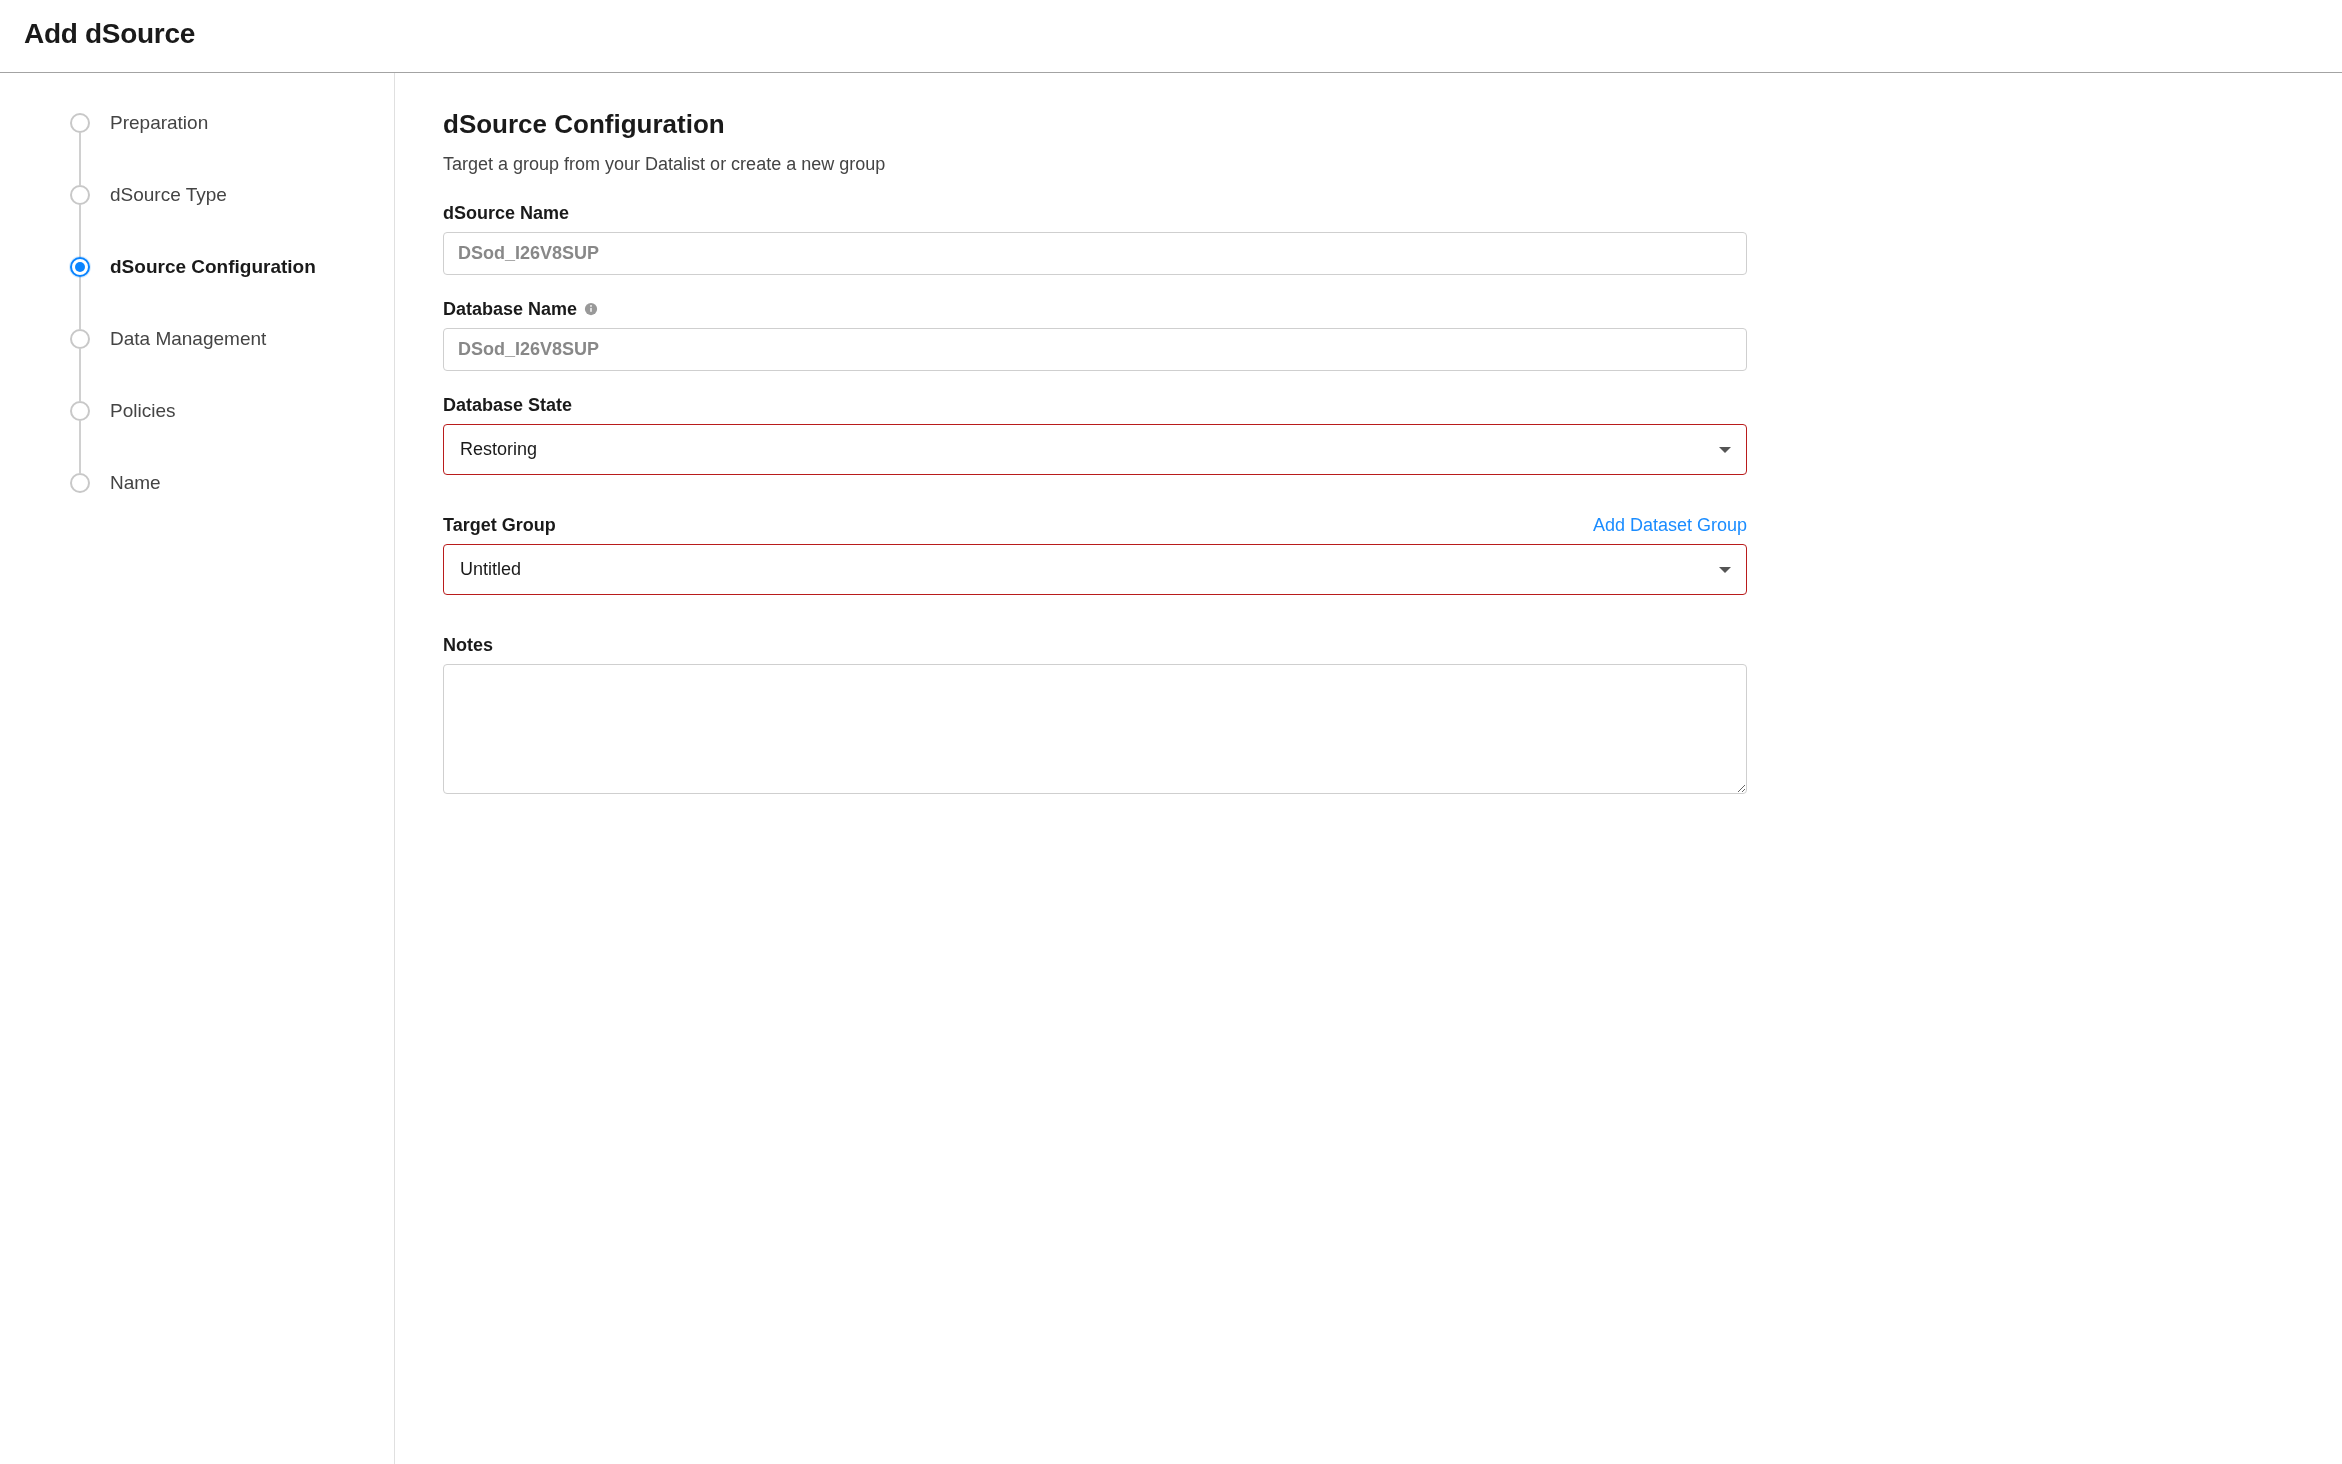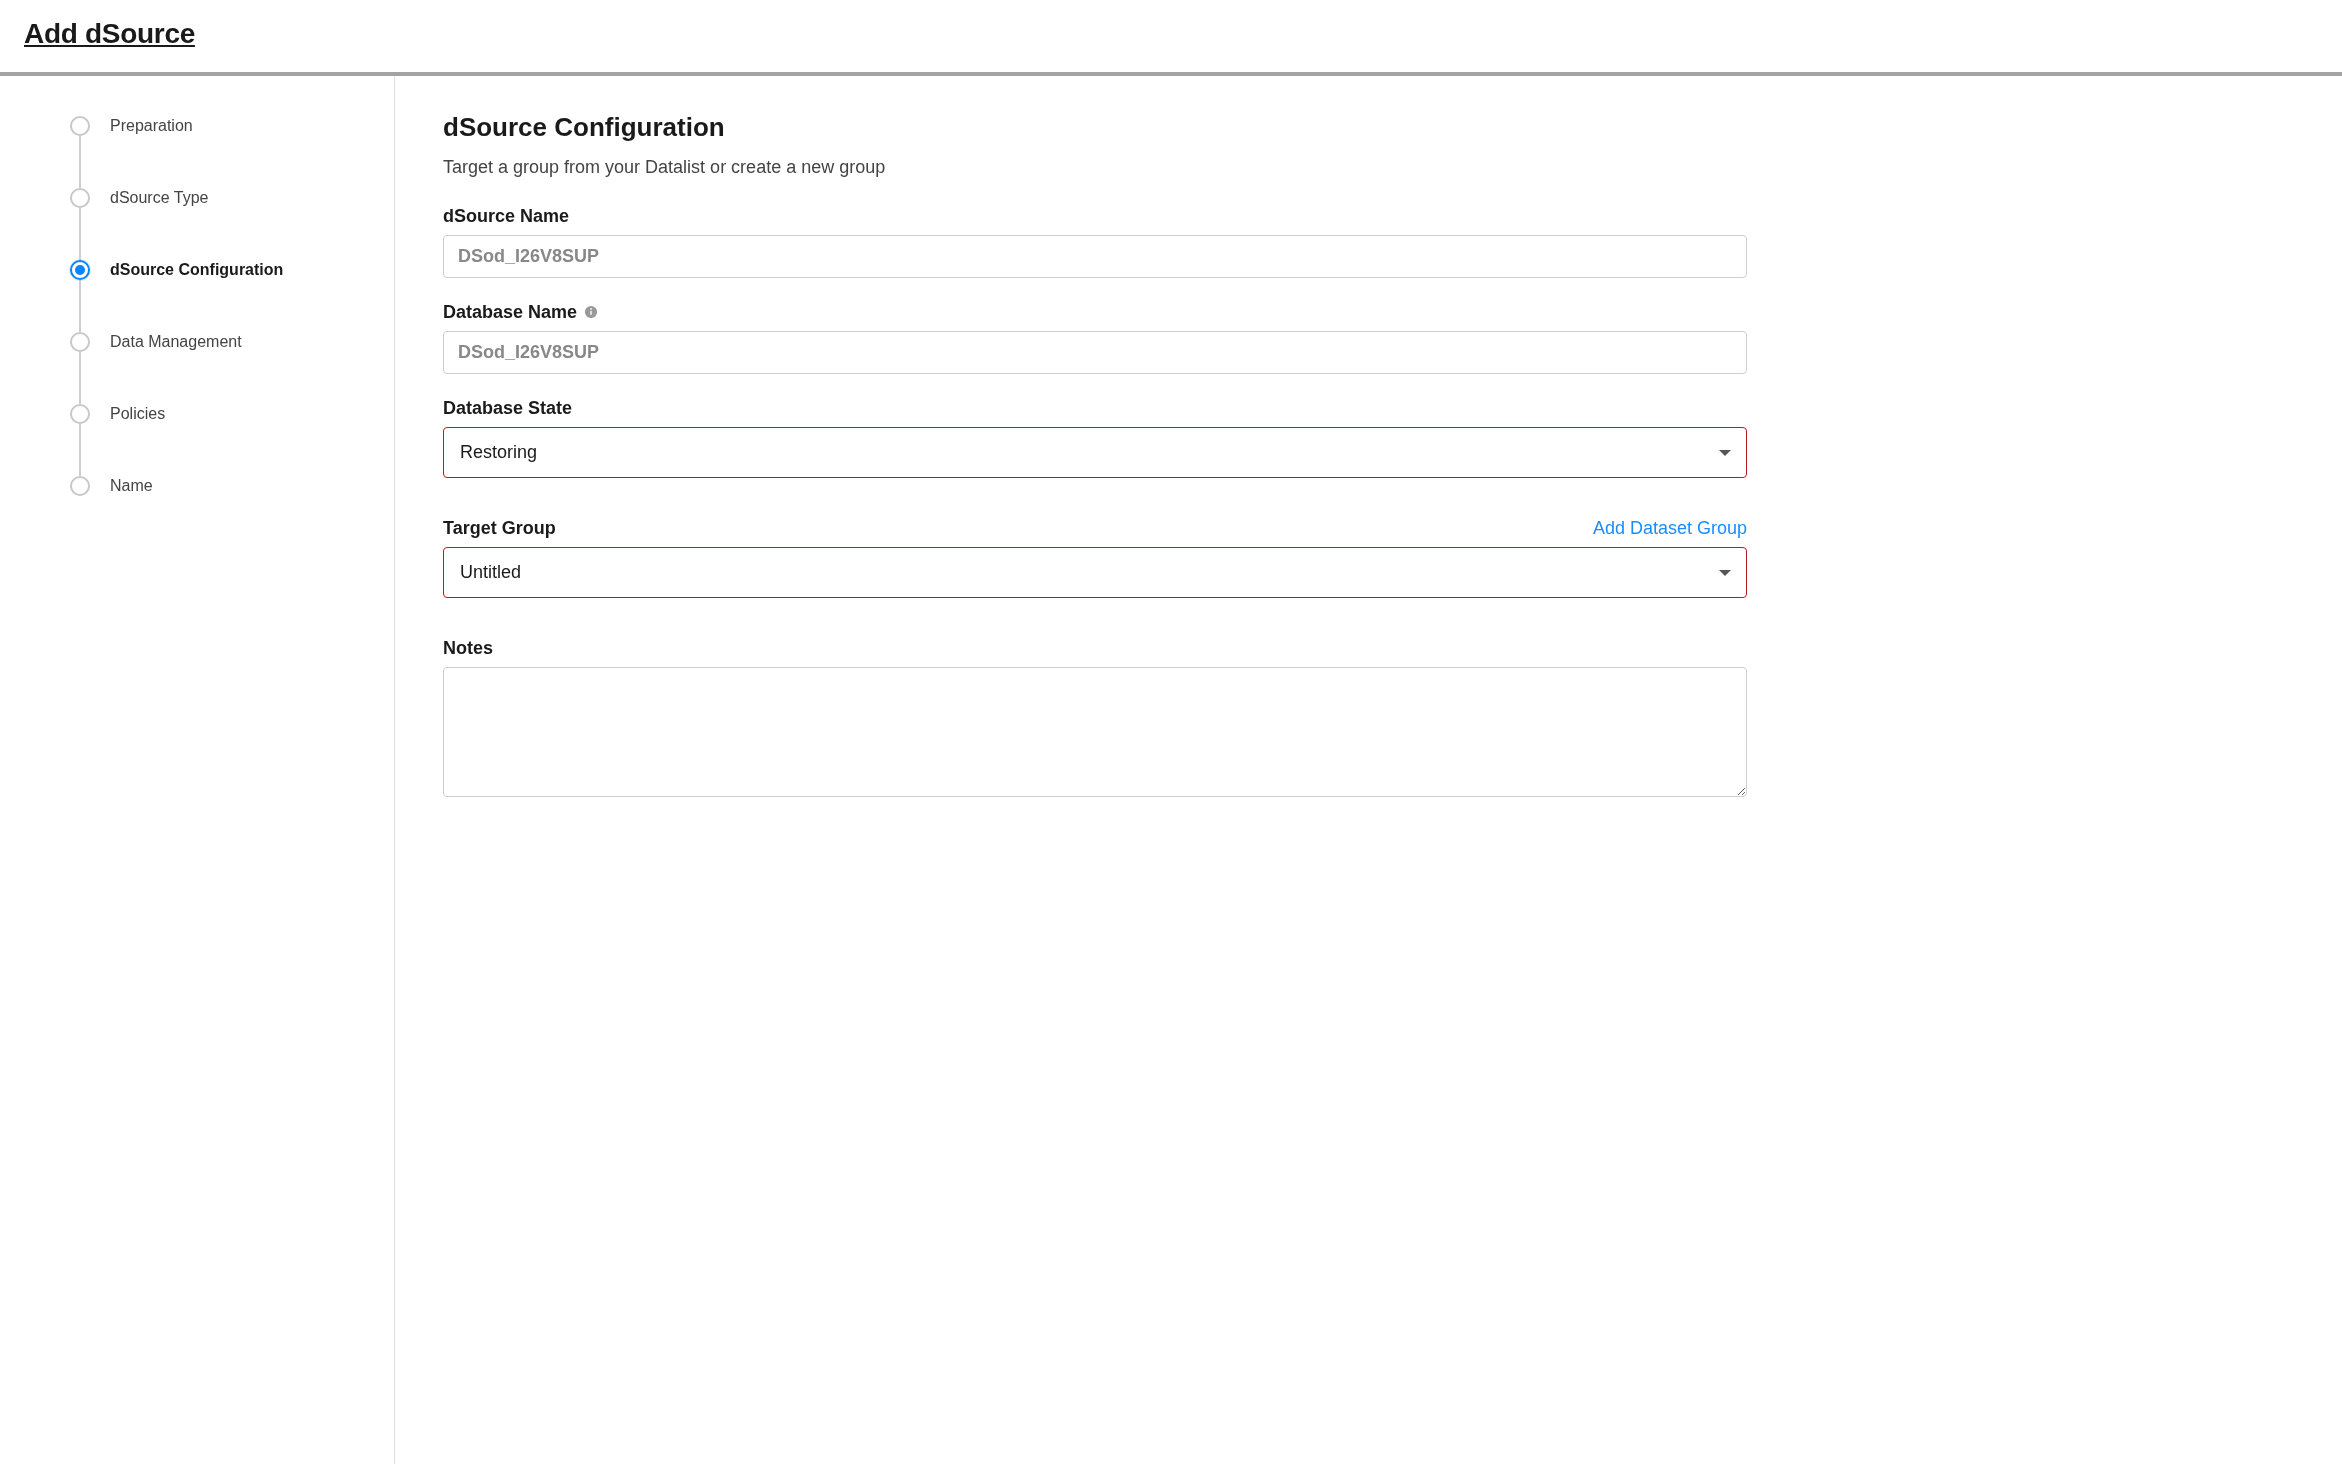--- a/index.html
+++ b/index.html
@@ -7,22 +7,21 @@
       margin: 0;
       padding: 0;
     }
     body {
       font-family: -apple-system, BlinkMacSystemFont, "Segoe UI", Helvetica, Arial, sans-serif;
       color: #1a1a1a;
       background: #fff;
     }
     .header {
       padding: 18px 24px 22px 24px;
-      border-bottom: 4px solid #a3a3a3;
-      text-decoration: underline;
+      border-bottom: 1px solid #a3a3a3;
     }
     .header h1 {
       font-size: 28px;
       font-weight: 700;
       letter-spacing: -0.3px;
     }
     .body-wrap {
       display: flex;
       min-height: calc(100vh - 70px);
     }
@@ -74,21 +73,21 @@
       top: 20px;
       width: 2px;
       height: calc(100% - 20px);
       background: #d0d0d0;
       z-index: 1;
     }
     .step-item:last-child .step-line {
       display: none;
     }
     .step-label {
-      font-size: 16px;
+      font-size: 19px;
       color: #444;
       line-height: 20px;
       padding-top: 0;
     }
     .step-item.active .step-label {
       font-weight: 700;
       color: #1a1a1a;
     }
     .main {
       flex: 1;

